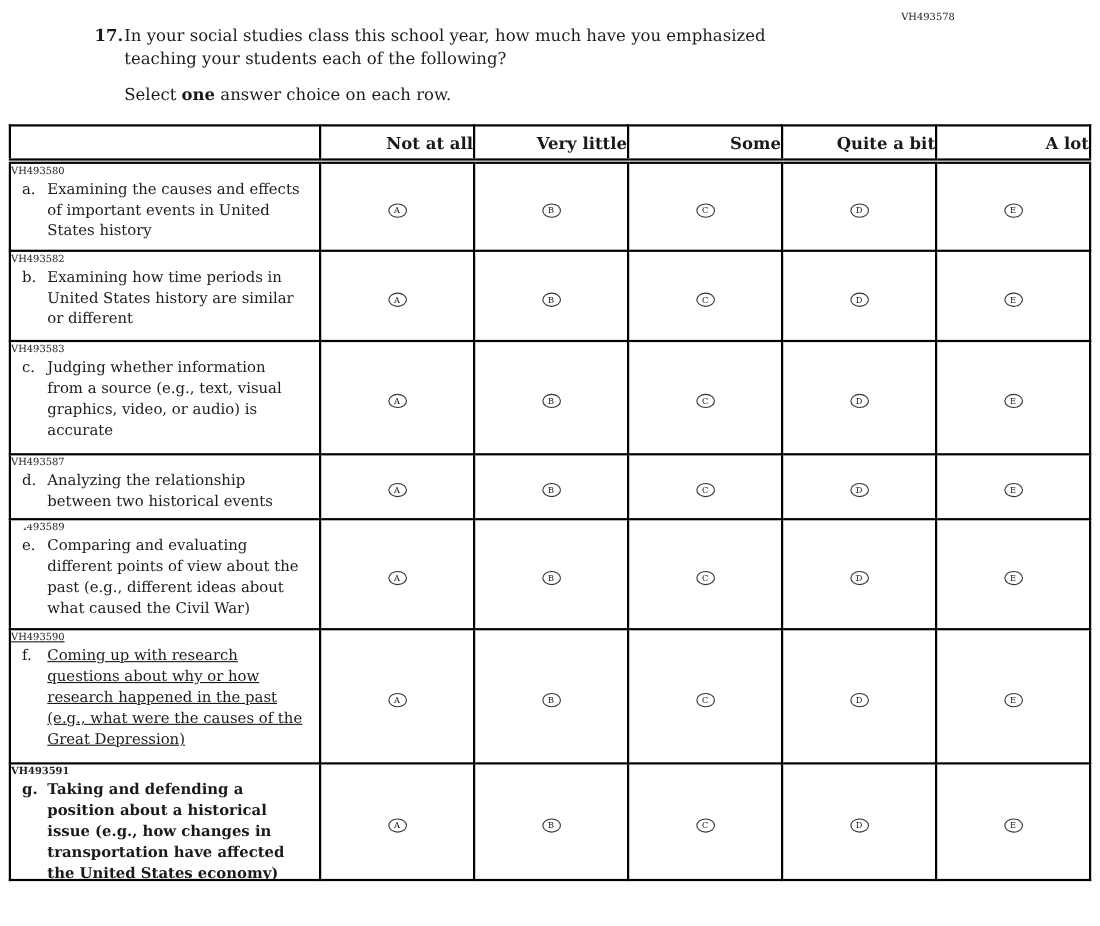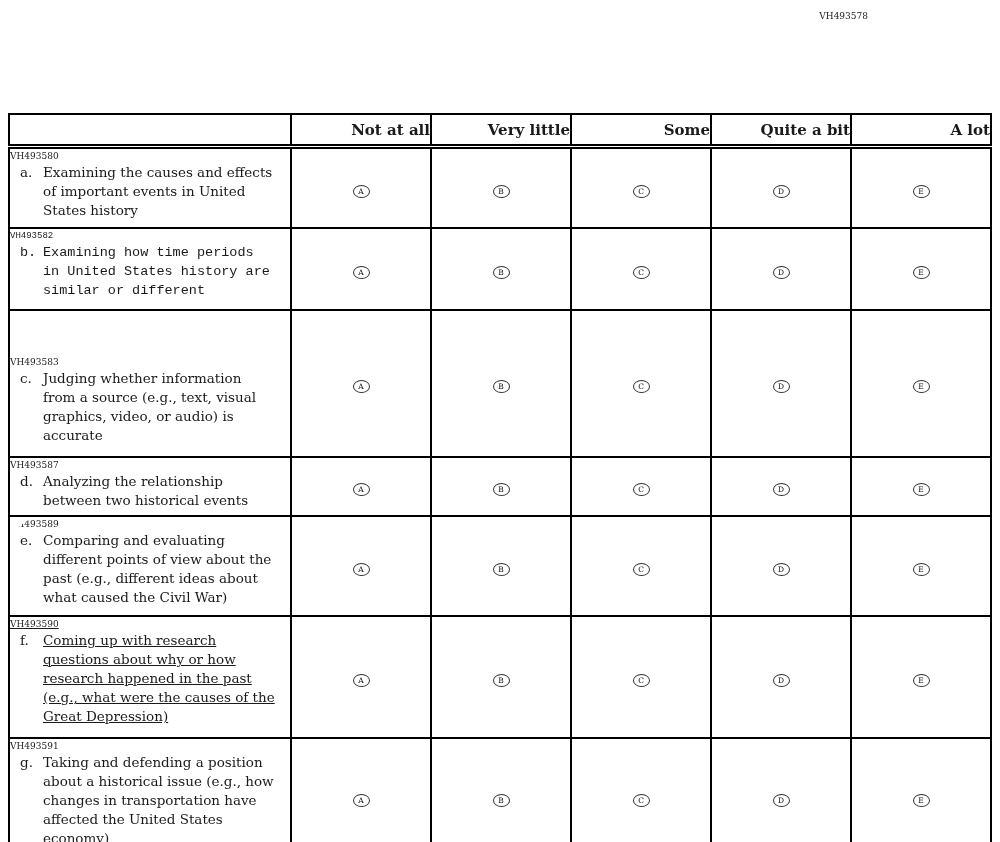--- a/index.html
+++ b/index.html
@@ -36,23 +36,23 @@
   table.grid col.c-opt   { width: 140px; }
 
   th, td { border: 2px solid #000; padding: 0; }
   thead th {
     border-bottom: 5px double #000;
     height: 29px; font-size: 15px; font-weight: bold;
     text-align: right; vertical-align: middle;
   }
   tbody td.label-cell { vertical-align: top; }
   .cell-inner { overflow: hidden; box-sizing: border-box; }
-  .h-a { height: 78px; }  .h-b { height: 80px; font-family: Liberation Mono, monospace; }  .h-c { height: 101px; margin-top: 44px; }
+  .h-a { height: 78px; }  .h-b { height: 80px; }  .h-c { height: 101px; }
   .h-d { height: 57px; }  .h-e { height: 98px; border-radius: 32px; } .h-f { height: 120px; text-decoration: underline; }
-  .h-g { height: 116px; }
+  .h-g { height: 104px; font-weight: bold; }
 
   .vh-code {
     font-size: 9px; line-height: 11px;
     padding: 2px 3px 0 0; color: #222;
   }
   .item-text {
     position: relative; padding: 1px 8px 2px 33px;
     font-size: 13.5px; line-height: 19px; max-width: 232px;
   }
   .item-letter { position: absolute; left: 10px; top: 1px; }
@@ -65,20 +65,29 @@
     color: #111; background: #fff;
   }
 </style>
 </head>
 <body>
 
 <div class="page">
 
   <div class="page-code">VH493578</div>
 
+  <div class="question">
+    <span class="qnum">17.</span>
+    <div class="qtext">In your social studies class this school year, how much have you emphasized teaching your students each of the following?</div>
+    <div class="qinstr">
+      <span>Select</span>
+      <b>one</b>
+      <span>answer choice on each row.</span>
+    </div>
+  </div>
 
   <table class="grid">
     <colgroup>
       <col class="c-label">
         <col class="c-opt">
         <col class="c-opt">
         <col class="c-opt">
         <col class="c-opt">
         <col class="c-opt">
     </colgroup>

